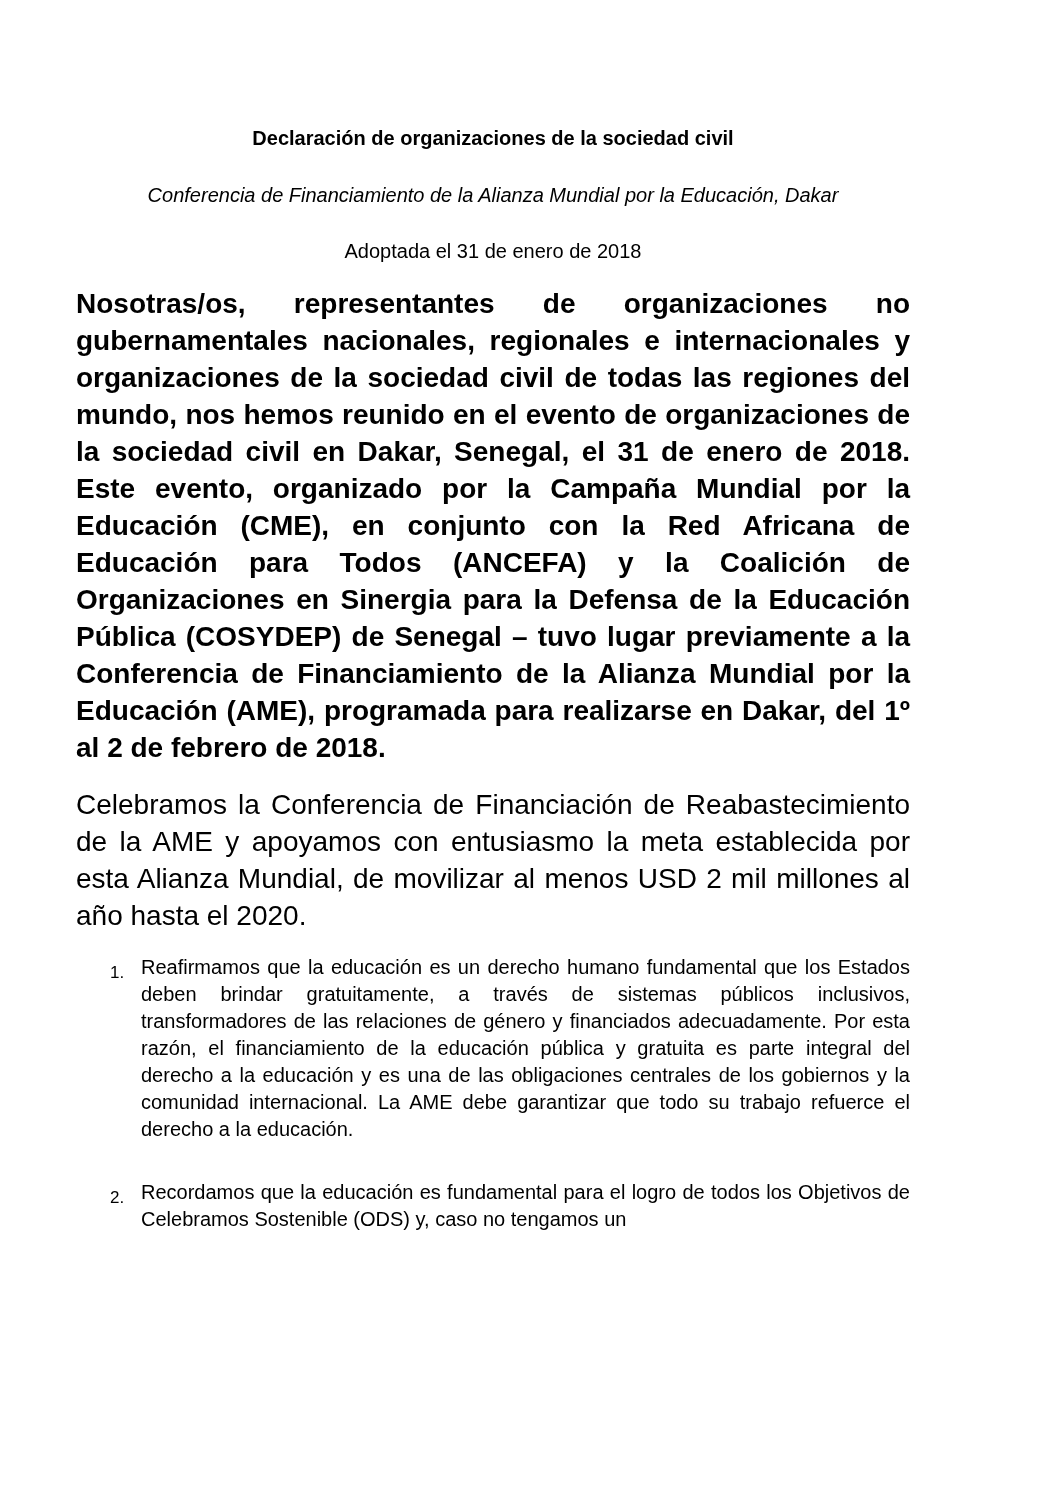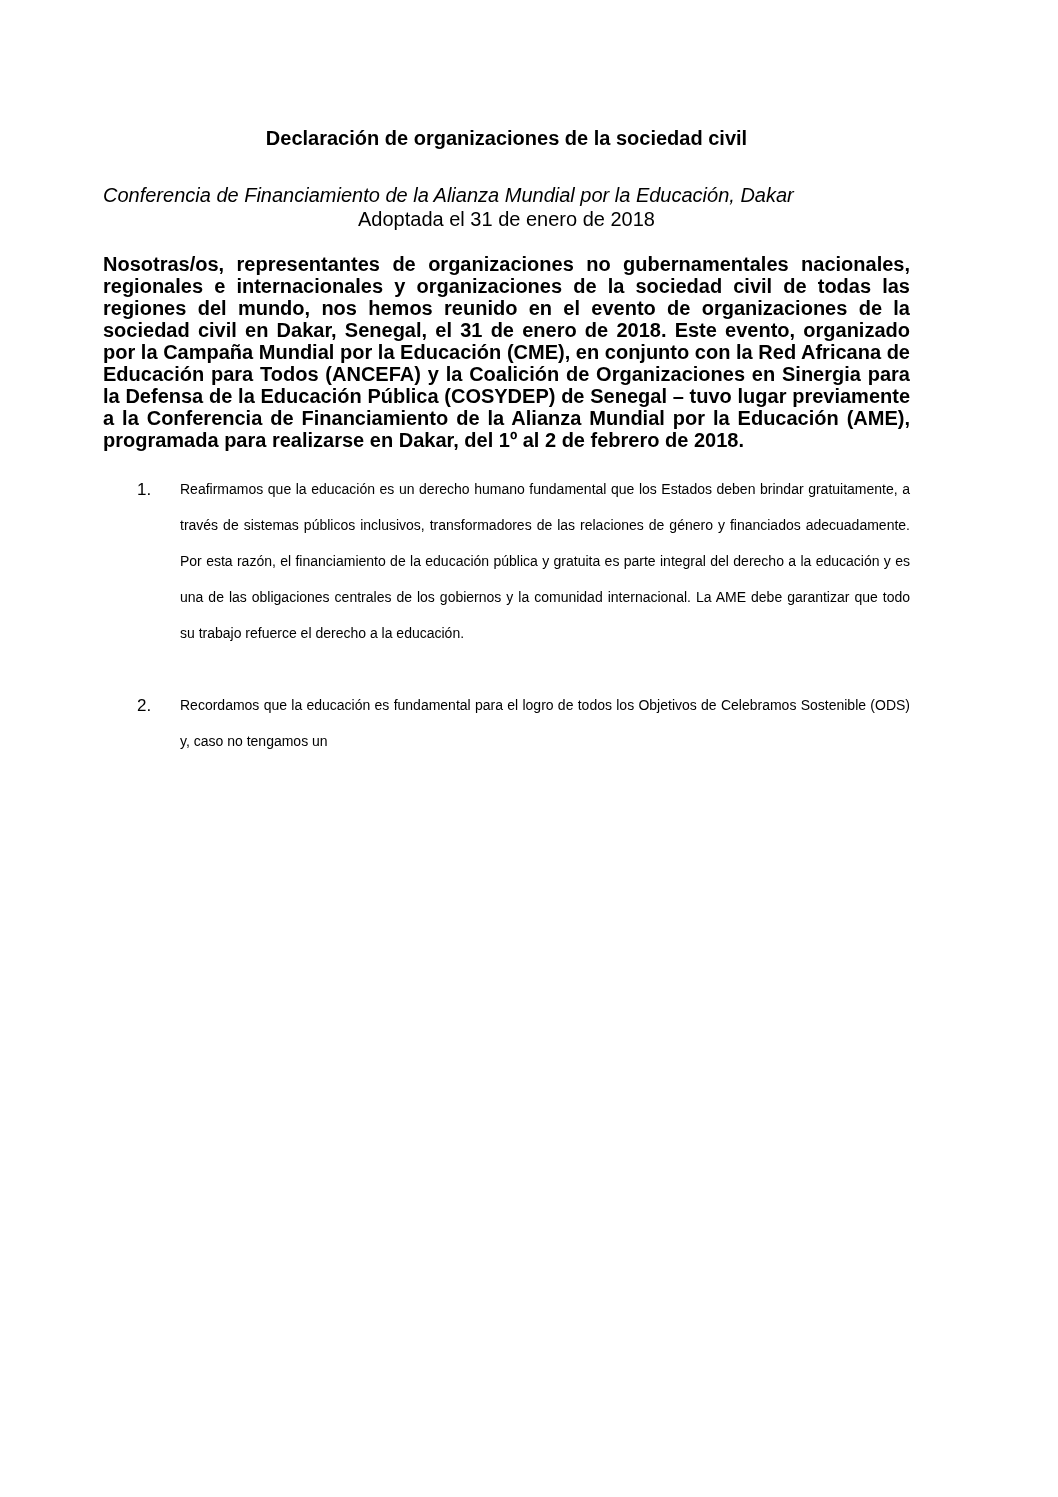--- a/index.html
+++ b/index.html
@@ -8,81 +8,82 @@
     width: 1058px;
     height: 1497px;
     font-family: "Liberation Sans", "DejaVu Sans", sans-serif;
     color: #000000;
     overflow: hidden;
   }
   .page {
     width: 1058px;
     height: 1497px;
     background: #ffffff;
-    padding: 126px 148px 40px 103px;
+    padding: 126px 148px 40px 76px;
   }
   .doc-title {
     font-size: 20px;
     font-weight: bold;
     text-align: center;
     line-height: 24px;
     margin-bottom: 33px;
   }
   .doc-subtitle {
     font-size: 20px;
     font-weight: normal;
     font-style: italic;
-    text-align: left;
+    text-align: center;
     line-height: 24px;
+    margin-bottom: 32px;
   }
   .doc-date {
     font-size: 20px;
     text-align: center;
     line-height: 24px;
     margin-bottom: 22px;
   }
   .para {
-    font-size: 20px;
-    line-height: 22px;
+    font-size: 28px;
+    line-height: 37px;
     text-align: justify;
     margin-bottom: 20px;
   }
   .para.bold { font-weight: bold; }
   .list { margin-top: 17px; }
   .list-item {
     display: flex;
     margin-bottom: 36px;
   }
   .list-num {
     flex: 0 0 65px;
     padding-left: 34px;
     font-size: 17px;
     line-height: 37.5px;
   }
   .list-text {
     flex: 1;
-    font-size: 14px;
-    line-height: 36px;
+    font-size: 20px;
+    line-height: 27px;
     text-align: justify;
-    margin-left: 12px;
   }
 </style>
 </head>
 <body>
 
 <div class="page">
 
   <div class="doc-title">Declaración de organizaciones de la sociedad civil</div>
 
   <div class="doc-subtitle">Conferencia de Financiamiento de la Alianza Mundial por la Educación, Dakar</div>
 
   <div class="doc-date">Adoptada el 31 de enero de 2018</div>
 
   <p class="para bold">Nosotras/os, representantes de organizaciones no gubernamentales nacionales, regionales e internacionales y organizaciones de la sociedad civil de todas las regiones del mundo, nos hemos reunido en el evento de organizaciones de la sociedad civil en Dakar, Senegal, el 31 de enero de 2018. Este evento, organizado por la Campaña Mundial por la Educación (CME), en conjunto con la Red Africana de Educación para Todos (ANCEFA) y la Coalición de Organizaciones en Sinergia para la Defensa de la Educación Pública (COSYDEP) de Senegal – tuvo lugar previamente a la Conferencia de Financiamiento de la Alianza Mundial por la Educación (AME), programada para realizarse en Dakar, del 1º al 2 de febrero de 2018.</p>
 
+  <p class="para">Celebramos la Conferencia de Financiación de Reabastecimiento de la AME y apoyamos con entusiasmo la meta establecida por esta Alianza Mundial, de movilizar al menos USD 2 mil millones al año hasta el 2020.</p>
 
 
   <div class="list">
 
     <div class="list-item">
       <span class="list-num">1.</span>
       <span class="list-text">Reafirmamos que la educación es un derecho humano fundamental que los Estados deben brindar gratuitamente, a través de sistemas públicos inclusivos, transformadores de las relaciones de género y financiados adecuadamente. Por esta razón, el financiamiento de la educación pública y gratuita es parte integral del derecho a la educación y es una de las obligaciones centrales de los gobiernos y la comunidad internacional. La AME debe garantizar que todo su trabajo refuerce el derecho a la educación.</span>
     </div>
 
     <div class="list-item">

